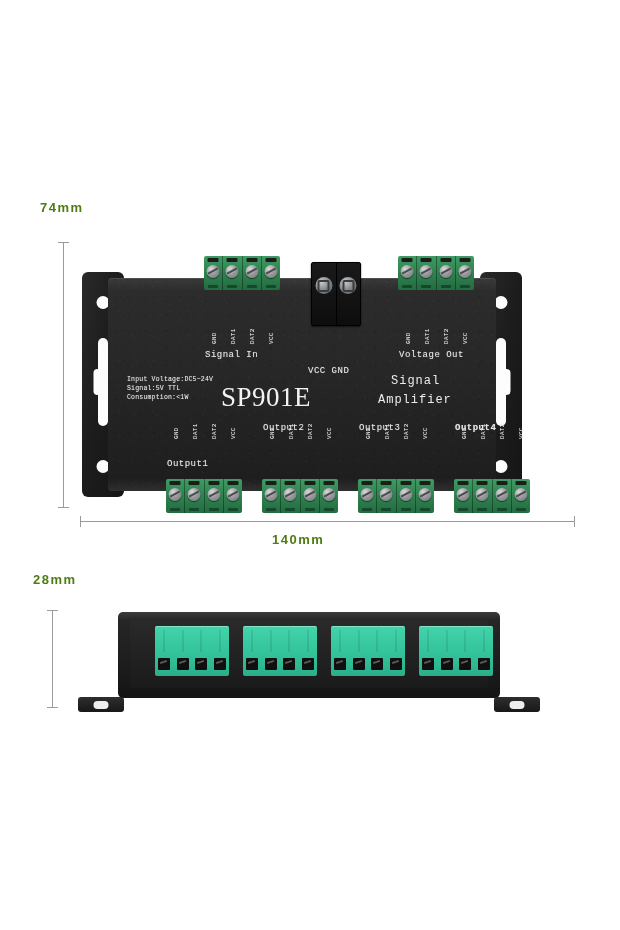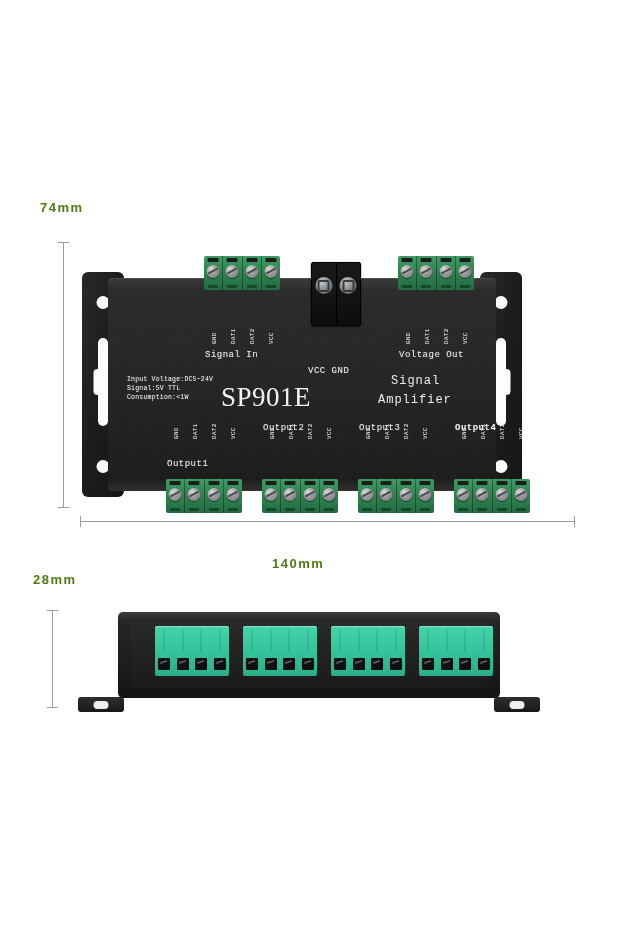--- a/index.html
+++ b/index.html
@@ -407,21 +407,21 @@
             <span class="cap"></span>
             <span class="screw"></span>
             <span class="foot"></span>
           </div>
       </div>
 
     </div>
   </div>
 
   <div class="hline" style="left:80px;top:521px;width:495px;"></div>
-  <div class="dim-label" style="left:272px;top:556px;">140mm</div>
+  <div class="dim-label" style="left:272px;top:532px;">140mm</div>
 
   <div class="dim-label" style="left:33px;top:572px;">28mm</div>
   <div class="vline" style="left:52px;top:610px;height:98px;"></div>
 
   <div class="sideview">
     <div class="tab l"></div>
     <div class="tab r"></div>
 
     <div class="sidebody">
       <div class="sidefaceplate"></div>

